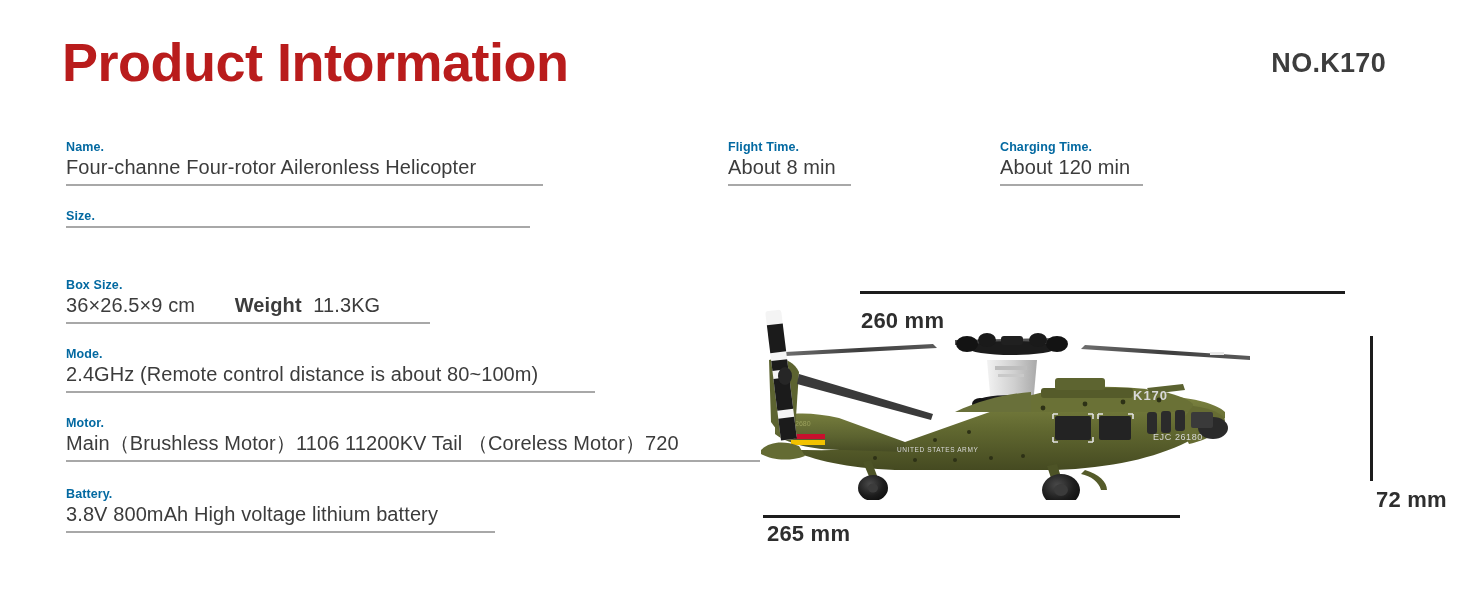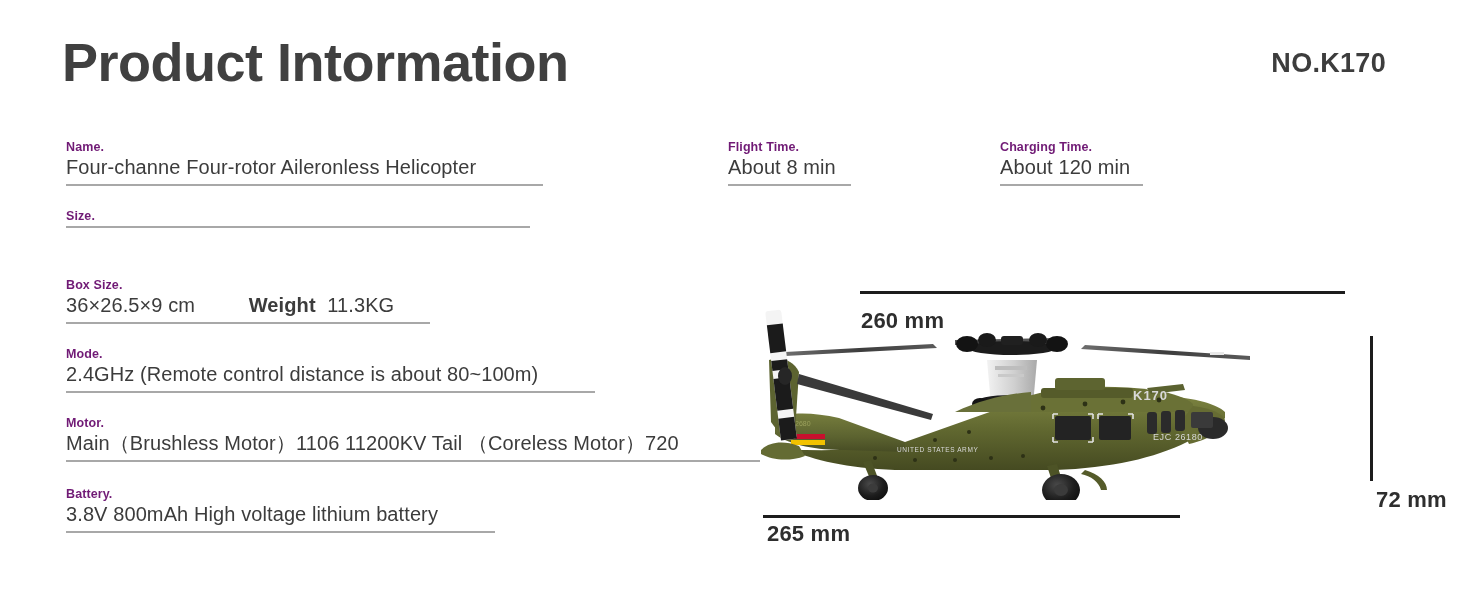--- a/index.html
+++ b/index.html
@@ -7,42 +7,42 @@
     width:1464px;height:600px;background:#ffffff;
     font-family:"Liberation Sans", sans-serif;
     color:#3c3c3c;overflow:hidden;position:relative;
   }
   .page{position:absolute;inset:0;}
 
   
   .title{
     position:absolute;left:62px;top:34px;
     font-size:54px;font-weight:700;letter-spacing:-0.5px;
-    color:#404040;line-height:1.05;white-space:nowrap;
+    color:#b91c1c;line-height:1.05;white-space:nowrap;
   }
   .model-no{
     position:absolute;right:78px;top:48px;
     font-size:27px;font-weight:700;color:#3d3d3d;
     letter-spacing:0.3px;white-space:nowrap;
   }
 
   
   .spec{position:absolute;}
   .spec .lab{
-    font-size:12.5px;font-weight:700;color:#701a75;
+    font-size:12.5px;font-weight:700;color:#0369a1;
     letter-spacing:0.1px;line-height:1.15;white-space:nowrap;
   }
   .spec .val{
     font-size:20px;font-weight:400;color:#3c3c3c;
     line-height:1.35;white-space:nowrap;letter-spacing:0.1px;
   }
   .spec .rule{
     height:2px;background:#a8a8a8;margin-top:3px;
   }
-  .val b{font-weight:700;margin-left:14px;}
+  .val b{font-weight:700;}
 
   
   .dim-label{
     position:absolute;font-size:22px;font-weight:700;
     color:#2e2e2e;white-space:nowrap;letter-spacing:0.2px;
   }
   .dim-rule-h{position:absolute;height:2.5px;background:#1c1c1c;}
   .dim-rule-v{position:absolute;width:2.5px;background:#1c1c1c;}
 
   

